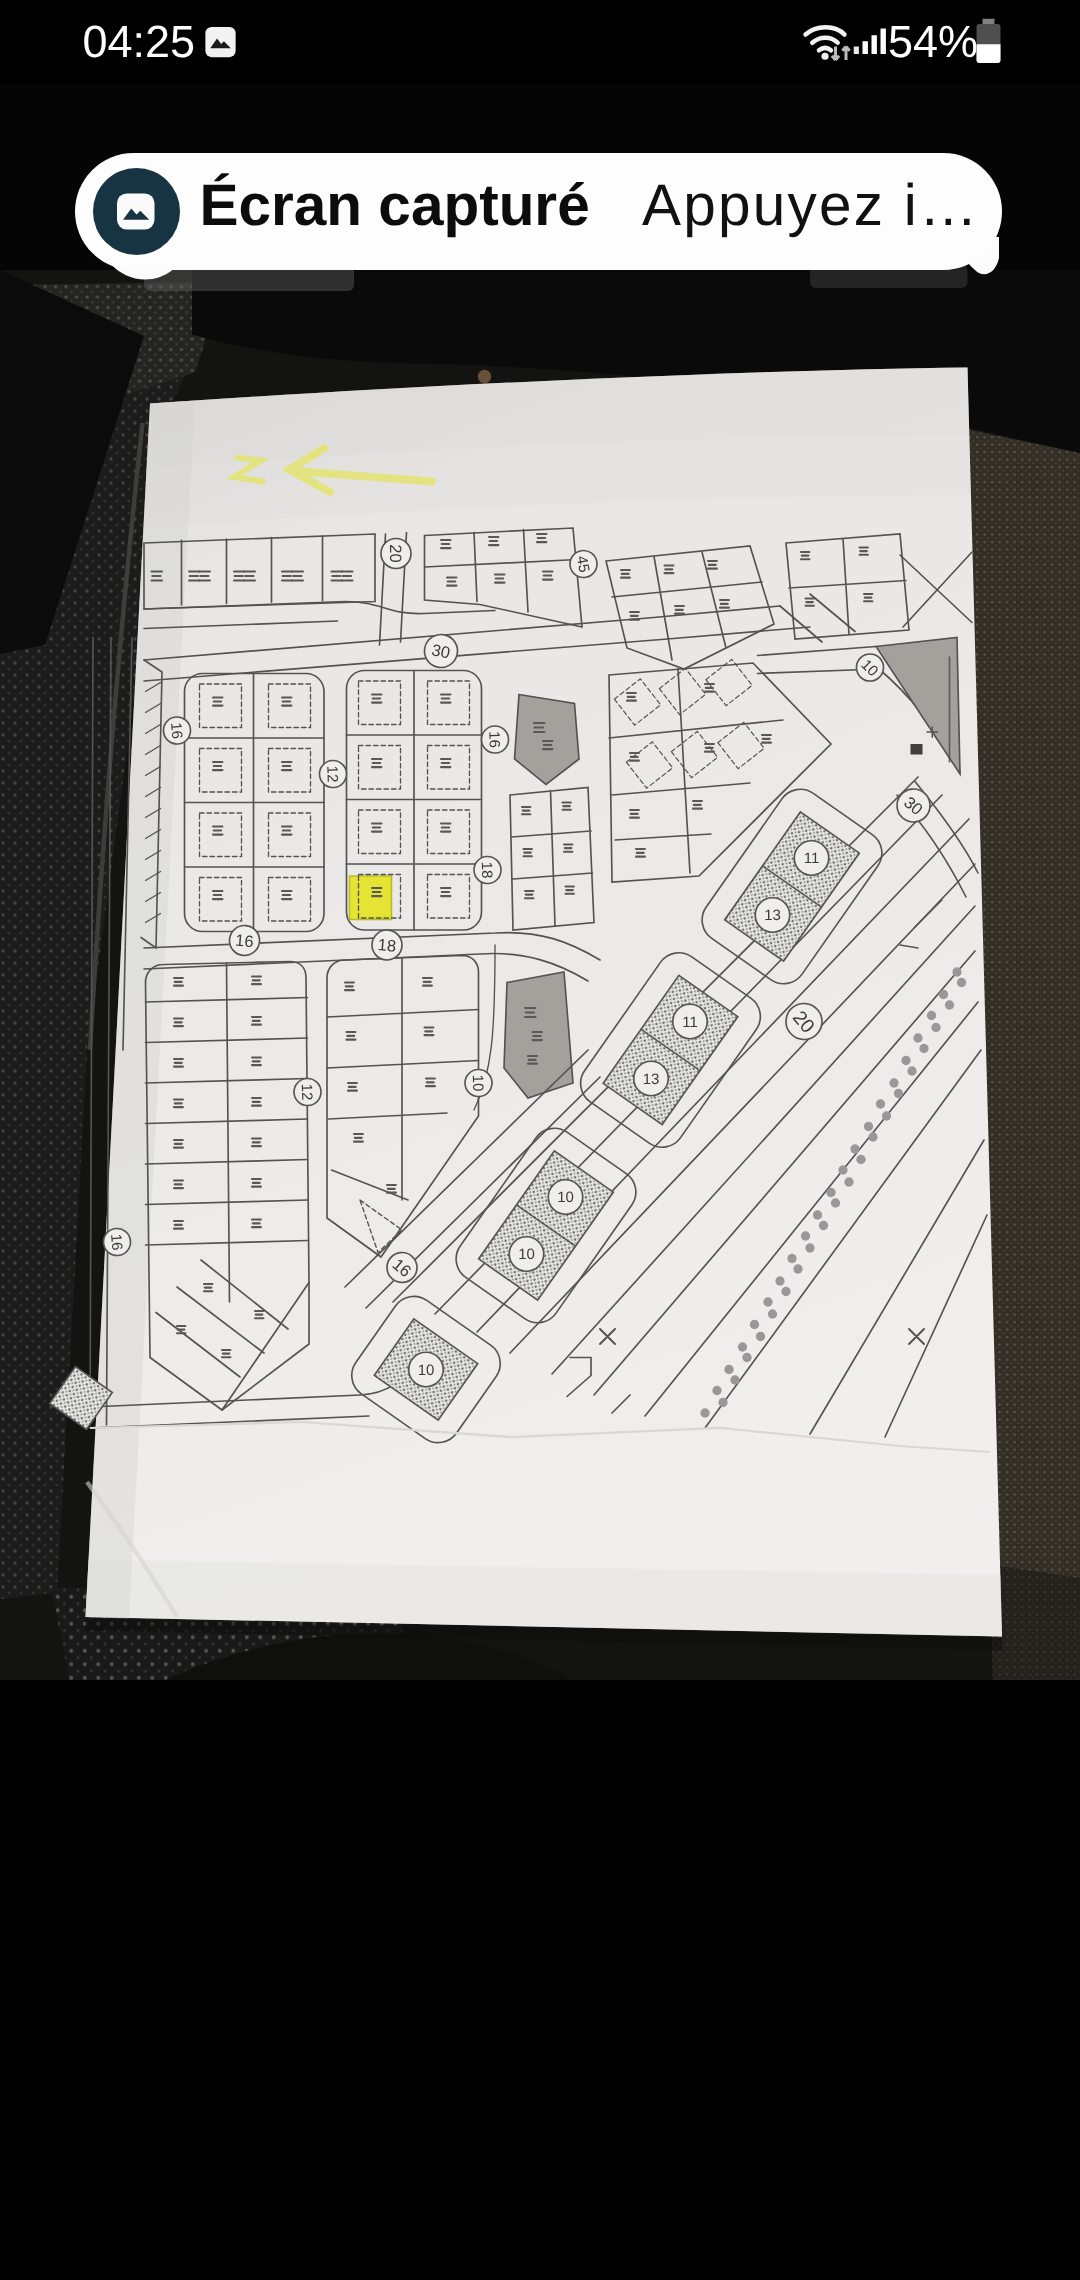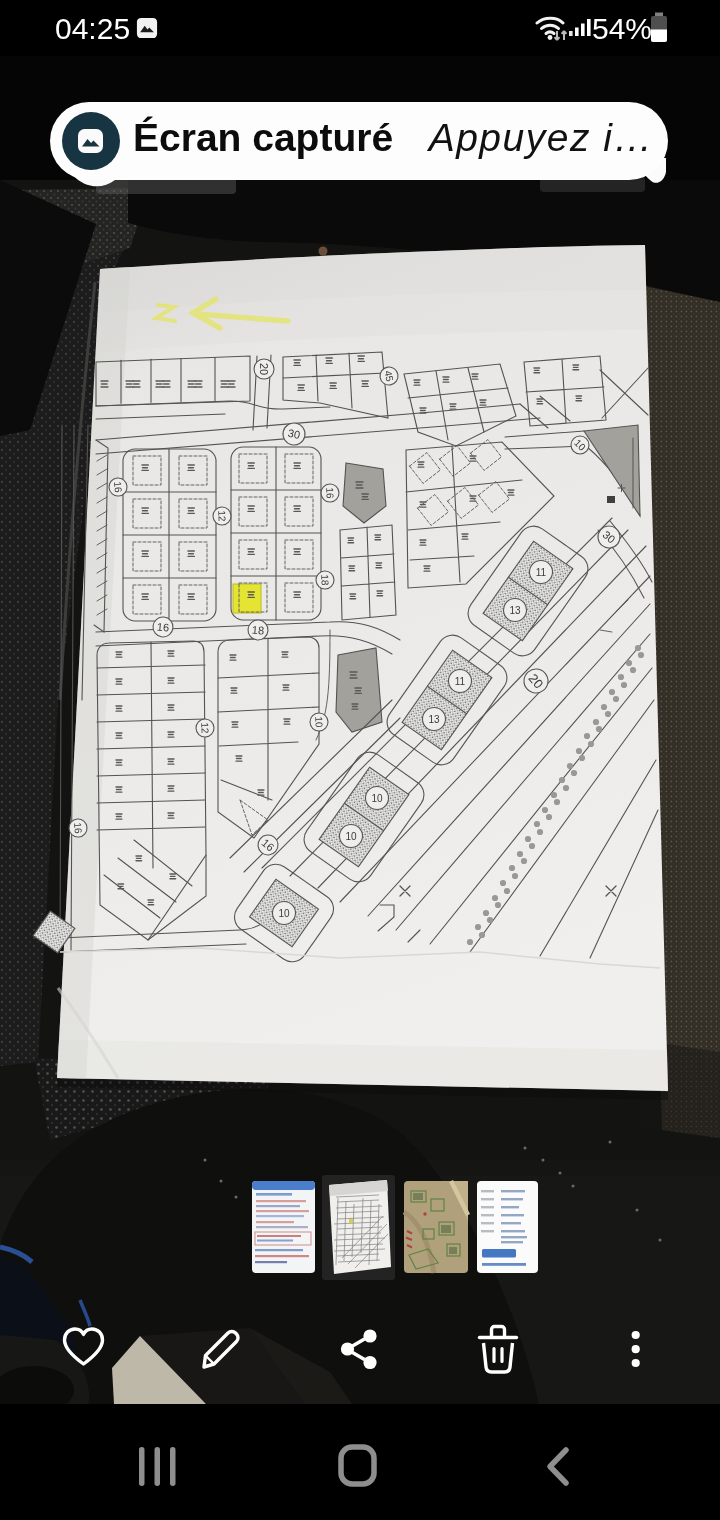--- a/index.html
+++ b/index.html
@@ -1,16 +1,16 @@
 <!DOCTYPE html>
 <html><head>
 <meta charset="utf-8">
 <style>
   html,body{margin:0;padding:0;background:#000;}
-  #screen{position:relative;width:720px;height:1520px;background:#000;overflow:hidden;
+  #screen{position:relative;width:720px;height:1120px;background:#000;overflow:hidden;
     font-family:"Liberation Sans",sans-serif;}
   .abs{position:absolute;}
 </style>
 </head>
 <body>
 <div id="screen">
 
 <svg class="abs" style="left:0;top:0;" width="720" height="1520" viewBox="0 0 720 1520">
 <defs>
   <pattern id="dots1" width="8" height="8" patternUnits="userSpaceOnUse">
@@ -579,21 +579,21 @@
 </svg>
 
 <div class="abs" style="left:50px;top:102px;width:618px;height:78px;background:#fdfdfd;border-radius:39px;"></div>
 
 <svg class="abs" style="left:61px;top:111px;" width="60" height="60" viewBox="0 0 60 60">
   <circle cx="30" cy="30" r="29" fill="#173442"></circle>
   <rect x="17" y="18" width="25" height="24" rx="6.5" fill="#fafafa"></rect>
   <path d="M21,35.5 L26.5,28 L30,32 L32.5,29.5 L38.5,35.5 Z" fill="#173442"></path>
 </svg>
 
-<div class="abs" style="left:133px;top:116px;color:#0c0c0c;font-size:39px;font-weight:bold;">Écran capturé<span style="font-weight:normal;color:#111;letter-spacing:1.5px;font-style:italic;">&nbsp;&nbsp; Appuyez i…</span></div>
+<div class="abs" style="left:133px;top:116px;color:#0c0c0c;font-size:39px;font-weight:bold;">Écran capturé<span style="font-weight:normal;color:#111;letter-spacing:1.5px;">&nbsp;&nbsp; Appuyez i…</span></div>
 
 <svg class="abs" style="left:0;top:1170px;" width="720" height="115" viewBox="0 0 720 115">
 
 <g>
 <rect x="252" y="11" width="63" height="92" rx="4" fill="#f2f4f6"></rect>
 <rect x="252" y="11" width="63" height="9" rx="4" fill="#4a7ecb"></rect>
 <rect x="256" y="23" width="36" height="2.6" fill="#6b93cf" opacity="0.9"></rect>
 <g opacity="0.55">
 <rect x="256" y="30" width="50" height="2.2" fill="#c05a52"></rect>
 <rect x="256" y="35" width="44" height="2.2" fill="#5568a8"></rect>

